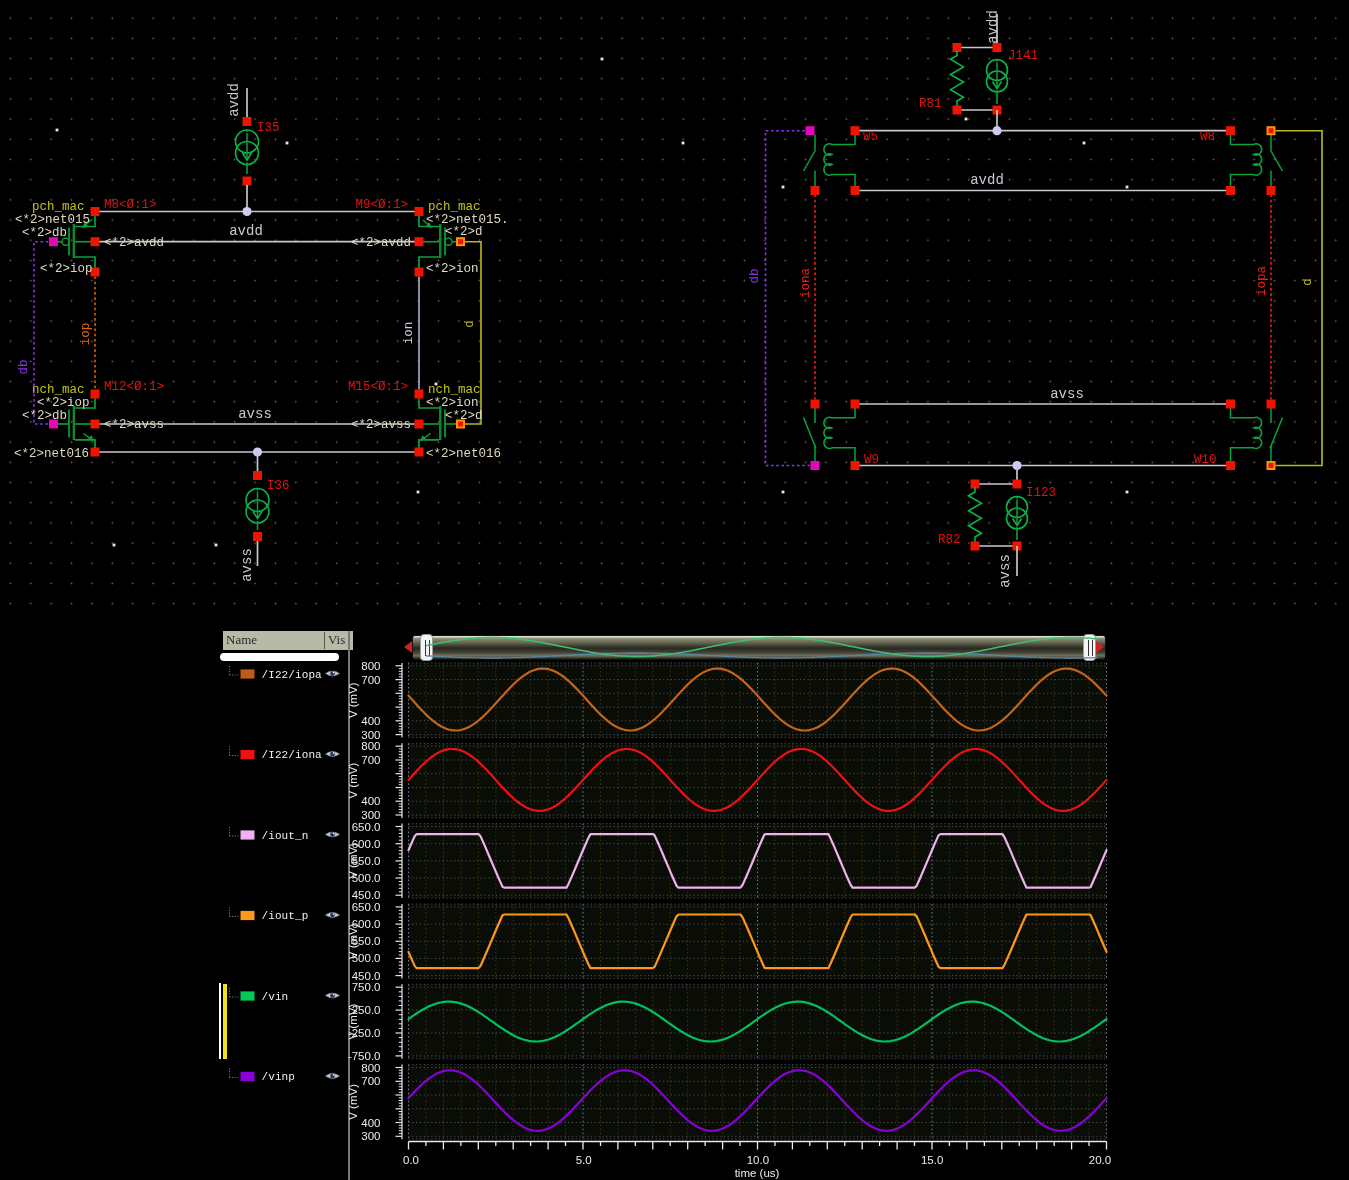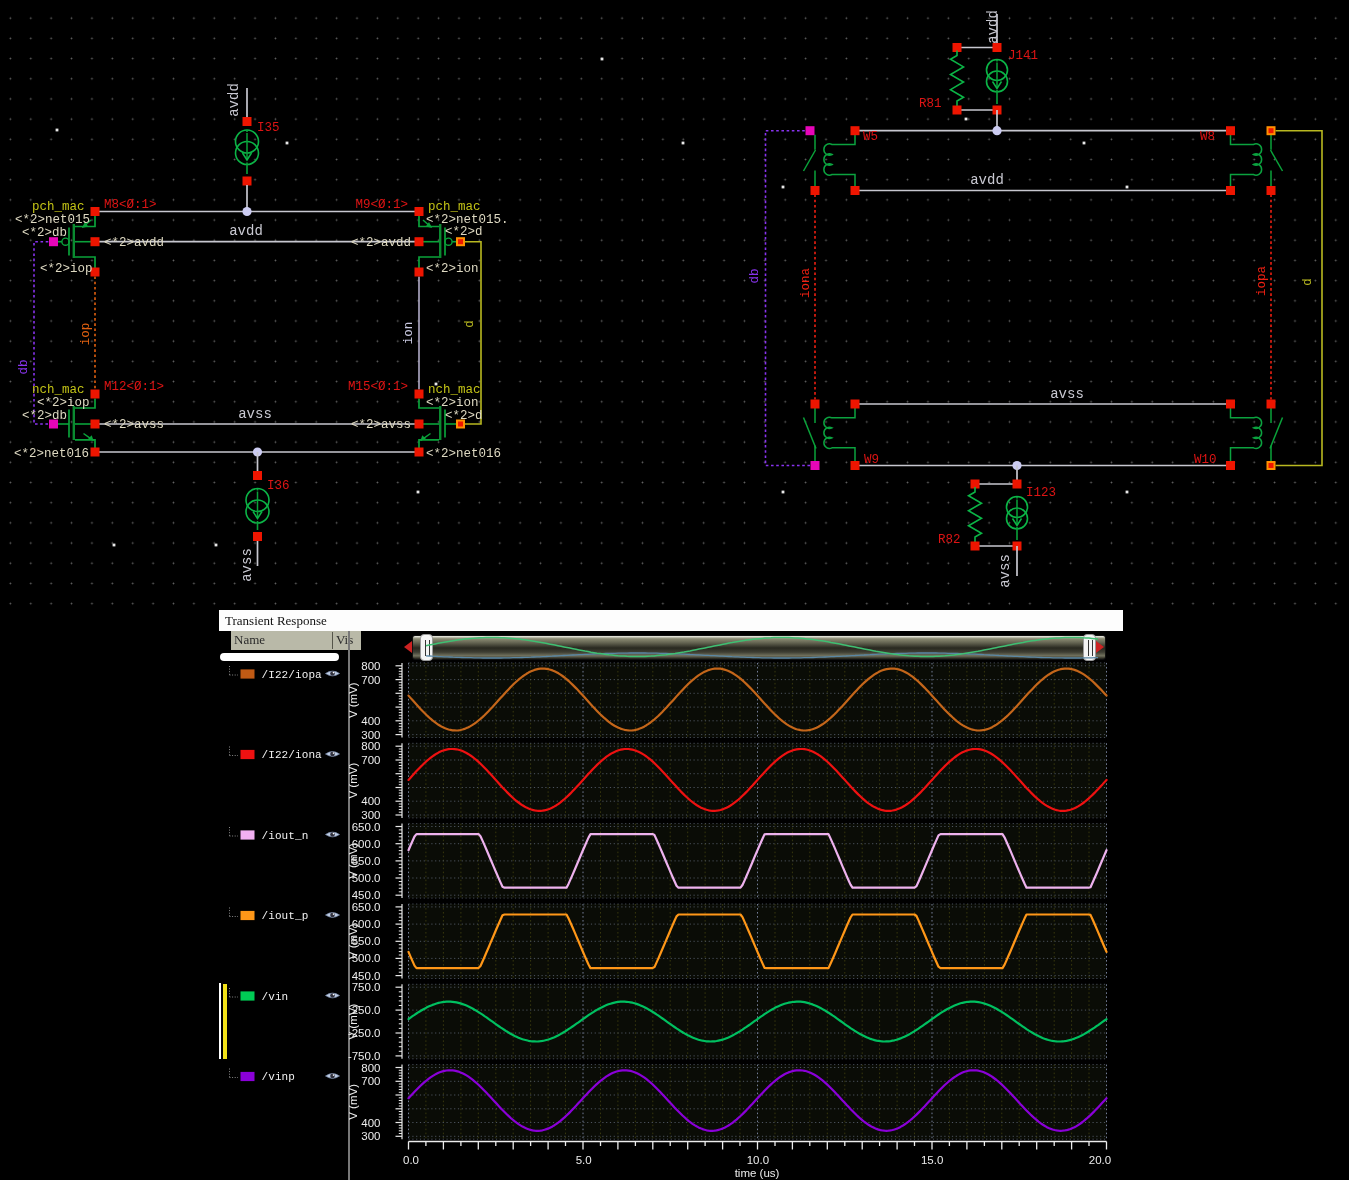--- a/index.html
+++ b/index.html
@@ -1,21 +1,21 @@
 <!DOCTYPE html>
 <html><head><meta charset="utf-8"><style>
 html,body{margin:0;padding:0;background:#000;width:1349px;height:1180px;overflow:hidden}
 *{box-sizing:border-box}
 #schem{position:absolute;left:0;top:0;width:1349px;height:607px;background-color:#000;
 background-image:radial-gradient(circle, #646464 0.75px, transparent 1.1px);
 background-size:20.4px 20.2px;background-position:0.2px 8.1px}
 #win{position:absolute;left:219px;top:610px;width:904px;height:570px;background:#000}
 #title{position:absolute;left:0;top:0;width:904px;height:21px;background:#fdfdfd;color:#111;
 font:13px "Liberation Serif",serif;line-height:21px;padding-left:6px}
-#hdr{position:absolute;left:12px;top:21px;width:130px;height:19px;background:#b9b9a8;color:#2b2b2b;
+#hdr{position:absolute;left:4px;top:21px;width:130px;height:19px;background:#b9b9a8;color:#2b2b2b;
 font:13px "Liberation Serif",serif;line-height:18px}
 #hdr .nm{position:absolute;left:3px;top:0}
 #hdr .vis{position:absolute;left:105px;top:0}
 #hdr .dv{position:absolute;left:101px;top:1px;width:1px;height:17px;background:#55554a}
 #pill{position:absolute;left:1px;top:43px;width:119px;height:8px;border-radius:4px;background:#fff}
 #vsep{position:absolute;left:129px;top:21px;width:2px;height:549px;background:#787878}
 #scroll{position:absolute;left:185px;top:24px;width:702px;height:27px}
 #sbody{position:absolute;left:8px;top:1px;width:694px;height:25px;border-radius:3px;
 background:linear-gradient(180deg,#f2f2ea 0%,#8a8a72 12%,#626250 30%,#28281f 52%,#3e3e33 70%,#72725e 86%,#1d1d16 100%);
 border:1px solid #111}
@@ -243,21 +243,20 @@
 <rect x="416.6" y="490.6" width="2.8" height="2.8" fill="#e8e8e8"></rect>
 <rect x="781.6" y="185.6" width="2.8" height="2.8" fill="#e8e8e8"></rect>
 <rect x="1125.6" y="185.6" width="2.8" height="2.8" fill="#e8e8e8"></rect>
 <rect x="781.6" y="490.6" width="2.8" height="2.8" fill="#e8e8e8"></rect>
 <rect x="1125.6" y="490.6" width="2.8" height="2.8" fill="#e8e8e8"></rect>
 <rect x="434.6" y="382.6" width="2.8" height="2.8" fill="#e8e8e8"></rect>
 <rect x="55.6" y="128.6" width="2.8" height="2.8" fill="#e8e8e8"></rect>
 <rect x="964.6" y="117.6" width="2.8" height="2.8" fill="#e8e8e8"></rect>
 </svg>
 <div id="win">
- <div id="title">Transient Response</div>
  <div id="hdr">
       <span class="nm">Name</span>
       <span class="vis">Vis</span>
       <i class="dv"></i>
     </div>
  <div id="pill"></div>
  <div id="vsep"></div>
  <div id="scroll">
    <div class="arrow" style="left:0;border-right:8px solid #cc2222"></div>
    <div id="sbody"></div>

